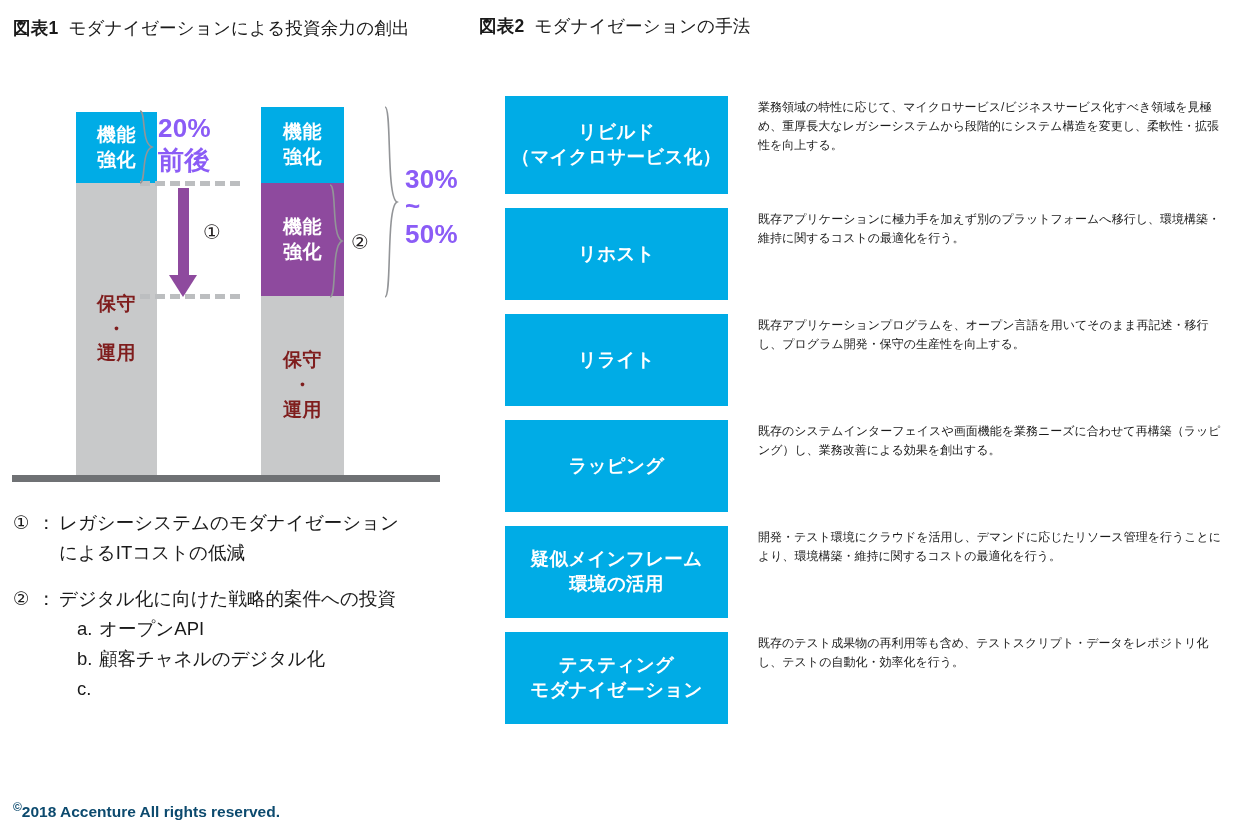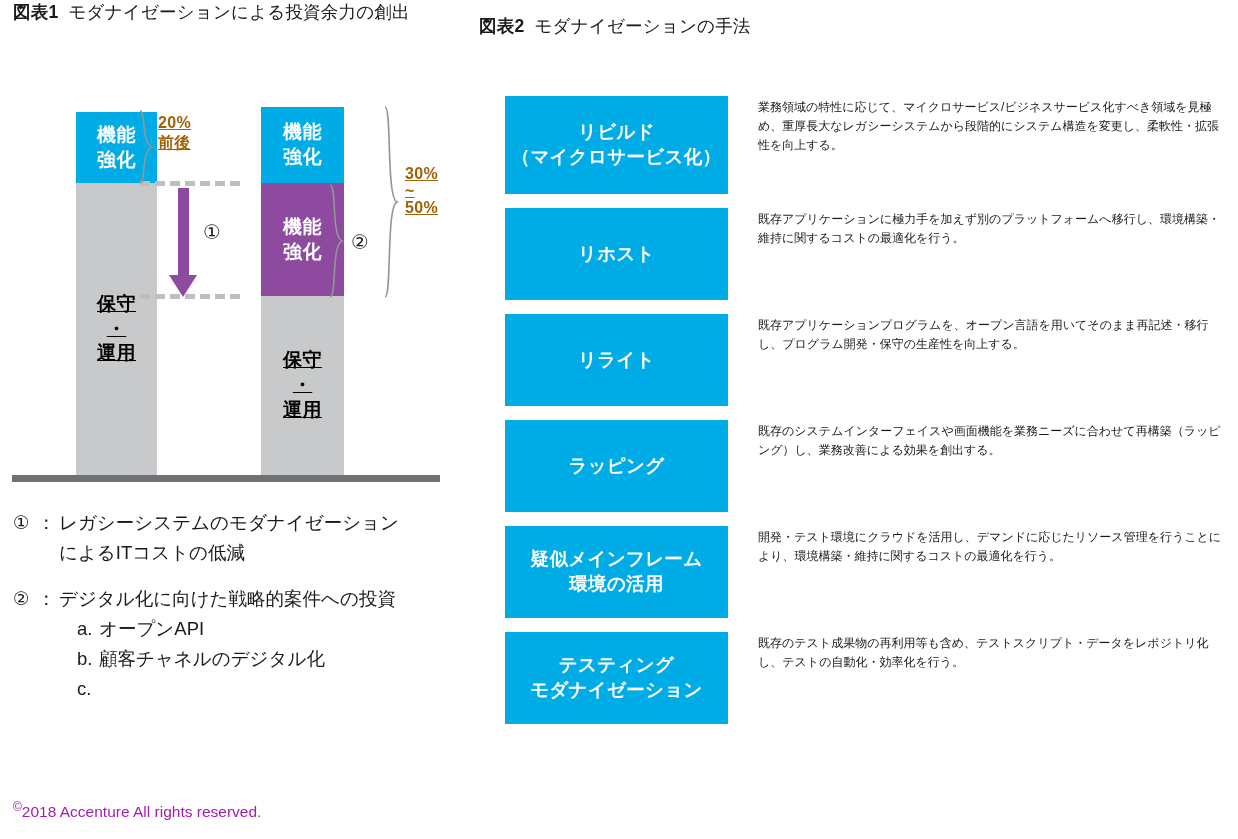--- a/index.html
+++ b/index.html
@@ -18,21 +18,21 @@
 
   
   .fig-title {
     position: absolute;
     font-size: 17.5px;
     font-weight: 400;
     white-space: nowrap;
     letter-spacing: 0.2px;
   }
   .fig-title .num { font-weight: 700; }
-  #title-1 { left: 13px; top: 0; }
+  #title-1 { left: 13px; top: 16px; }
   #title-2 { left: 479px; top: 14px; }
 
   
   #chart-area {
     position: absolute;
     left: 0; top: 60px;
     width: 480px; height: 430px;
   }
   .bar-col { position: absolute; margin-left: 20px; }
   .seg {
@@ -43,21 +43,21 @@
     flex-direction: column;
     align-items: center;
     justify-content: center;
     line-height: 1.30;
     font-size: 19px;
     font-weight: 700;
     letter-spacing: 0.5px;
   }
   .seg-blue   { background: #00ace6; color: #ffffff; }
   .seg-purple { background: #8e4a9e; color: #ffffff; }
-  .seg-gray   { background: #c8c9ca; color: #000000; text-decoration: underline; }
+  .seg-gray   { background: #c8c9ca; color: #7f1d1d; }
   .seg .l2 { display: block; }
 
   #baseline {
     position: absolute;
     left: 12px;
     top: 415px;
     width: 428px;
     height: 7px;
     background: #6f7174;
   }
@@ -81,26 +81,25 @@
     border-left: 14px solid transparent;
     border-right: 14px solid transparent;
     border-top: 22px solid #8e4a9e;
   }
 
   
   .bracket { position: absolute; }
 
   .pct-label {
     position: absolute;
-    font-size: 16px;
+    font-size: 26px;
     font-weight: 700;
     line-height: 1.22;
     letter-spacing: 0.3px;
-    color: #a16207;
-    text-decoration: underline;
+    color: #8b5cf6;
   }
   .circ-num {
     position: absolute;
     font-size: 20px;
     color: #231f20;
   }
 
   
   #notes {
     position: absolute;
@@ -156,21 +155,22 @@
     color: #1a1a1a;
     box-sizing: border-box;
   }
 
   
   #footer {
     position: absolute;
     left: 13px;
     top: 800px;
     font-size: 15.5px;
-    color: #a21caf;
+    color: #0c4a6e;
+    font-weight: bold;
   }
   #footer .copy { font-size: 12px; vertical-align: super; }
 </style>
 </head>
 <body>
 
 <div class="fig-title" id="title-1">
   <span class="num">図表1</span>
   &nbsp;<span>モダナイゼーションによる投資余力の創出</span>
 </div>

